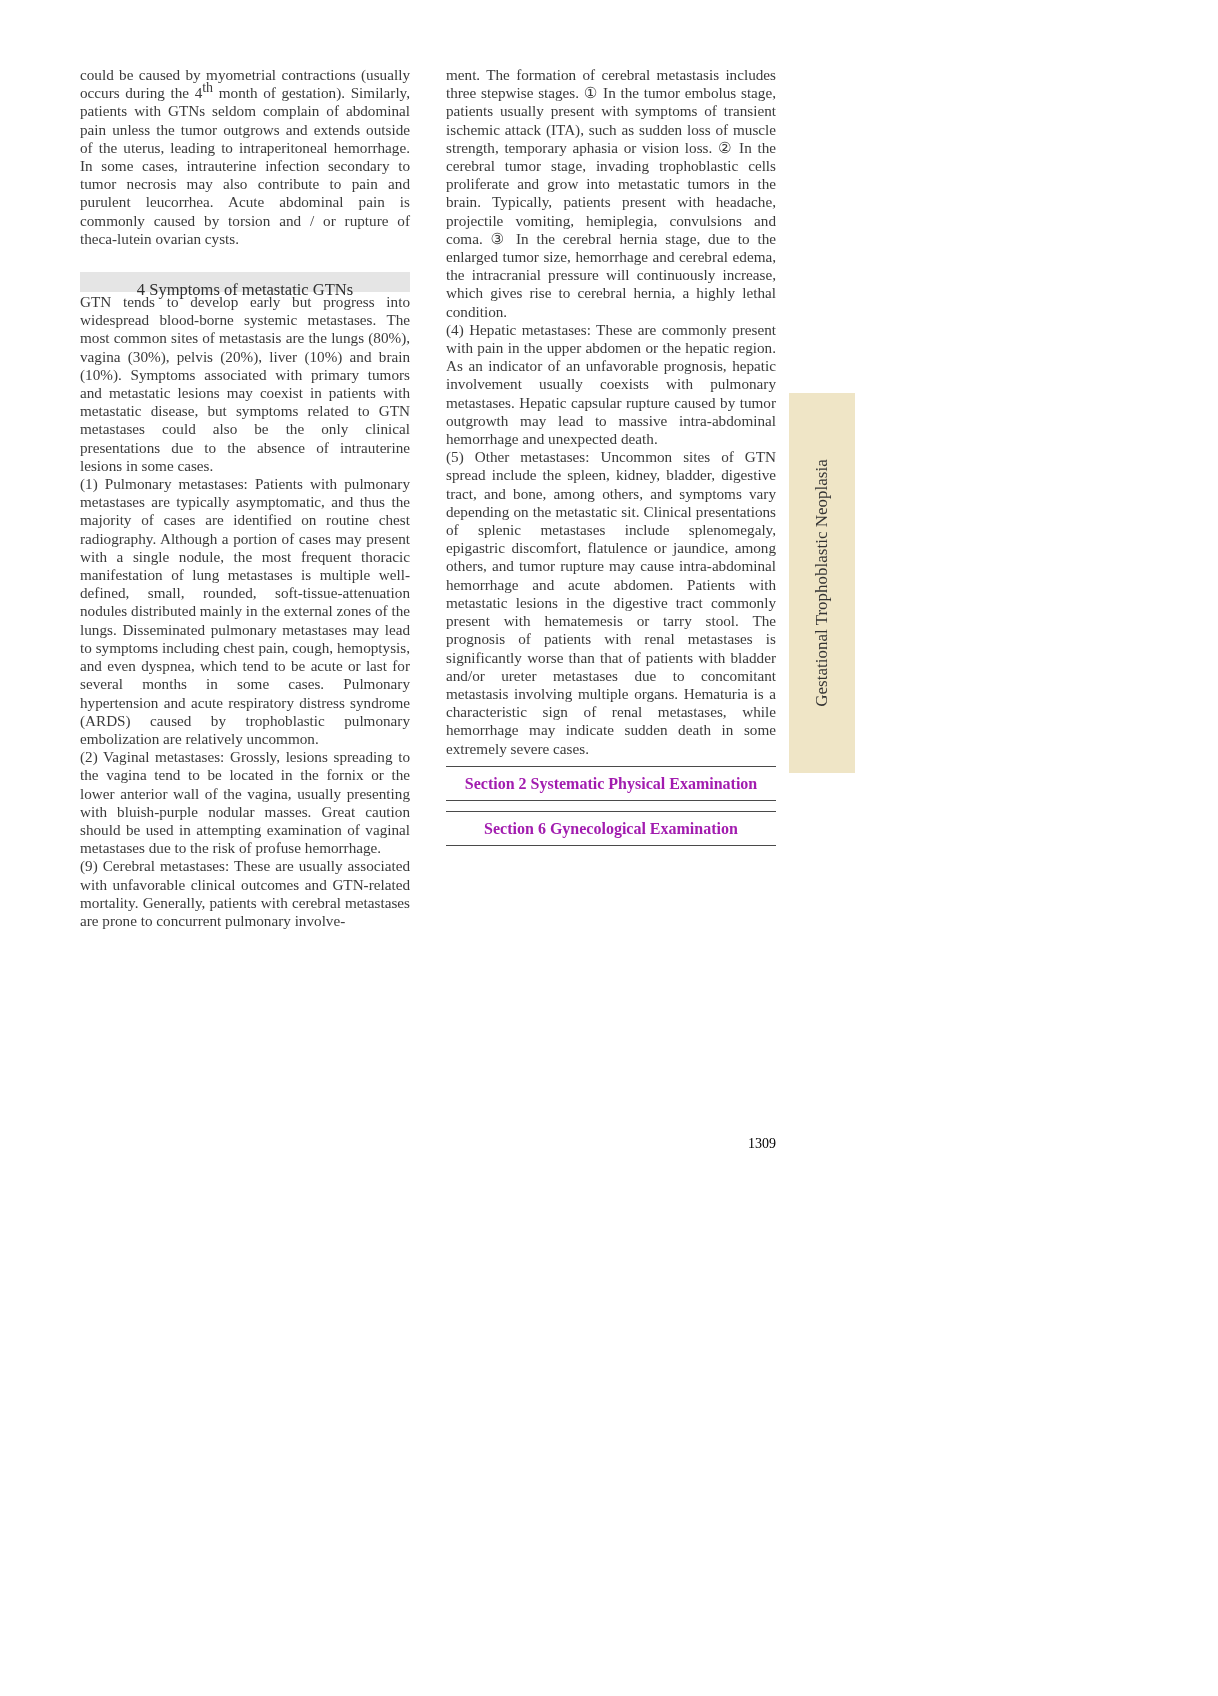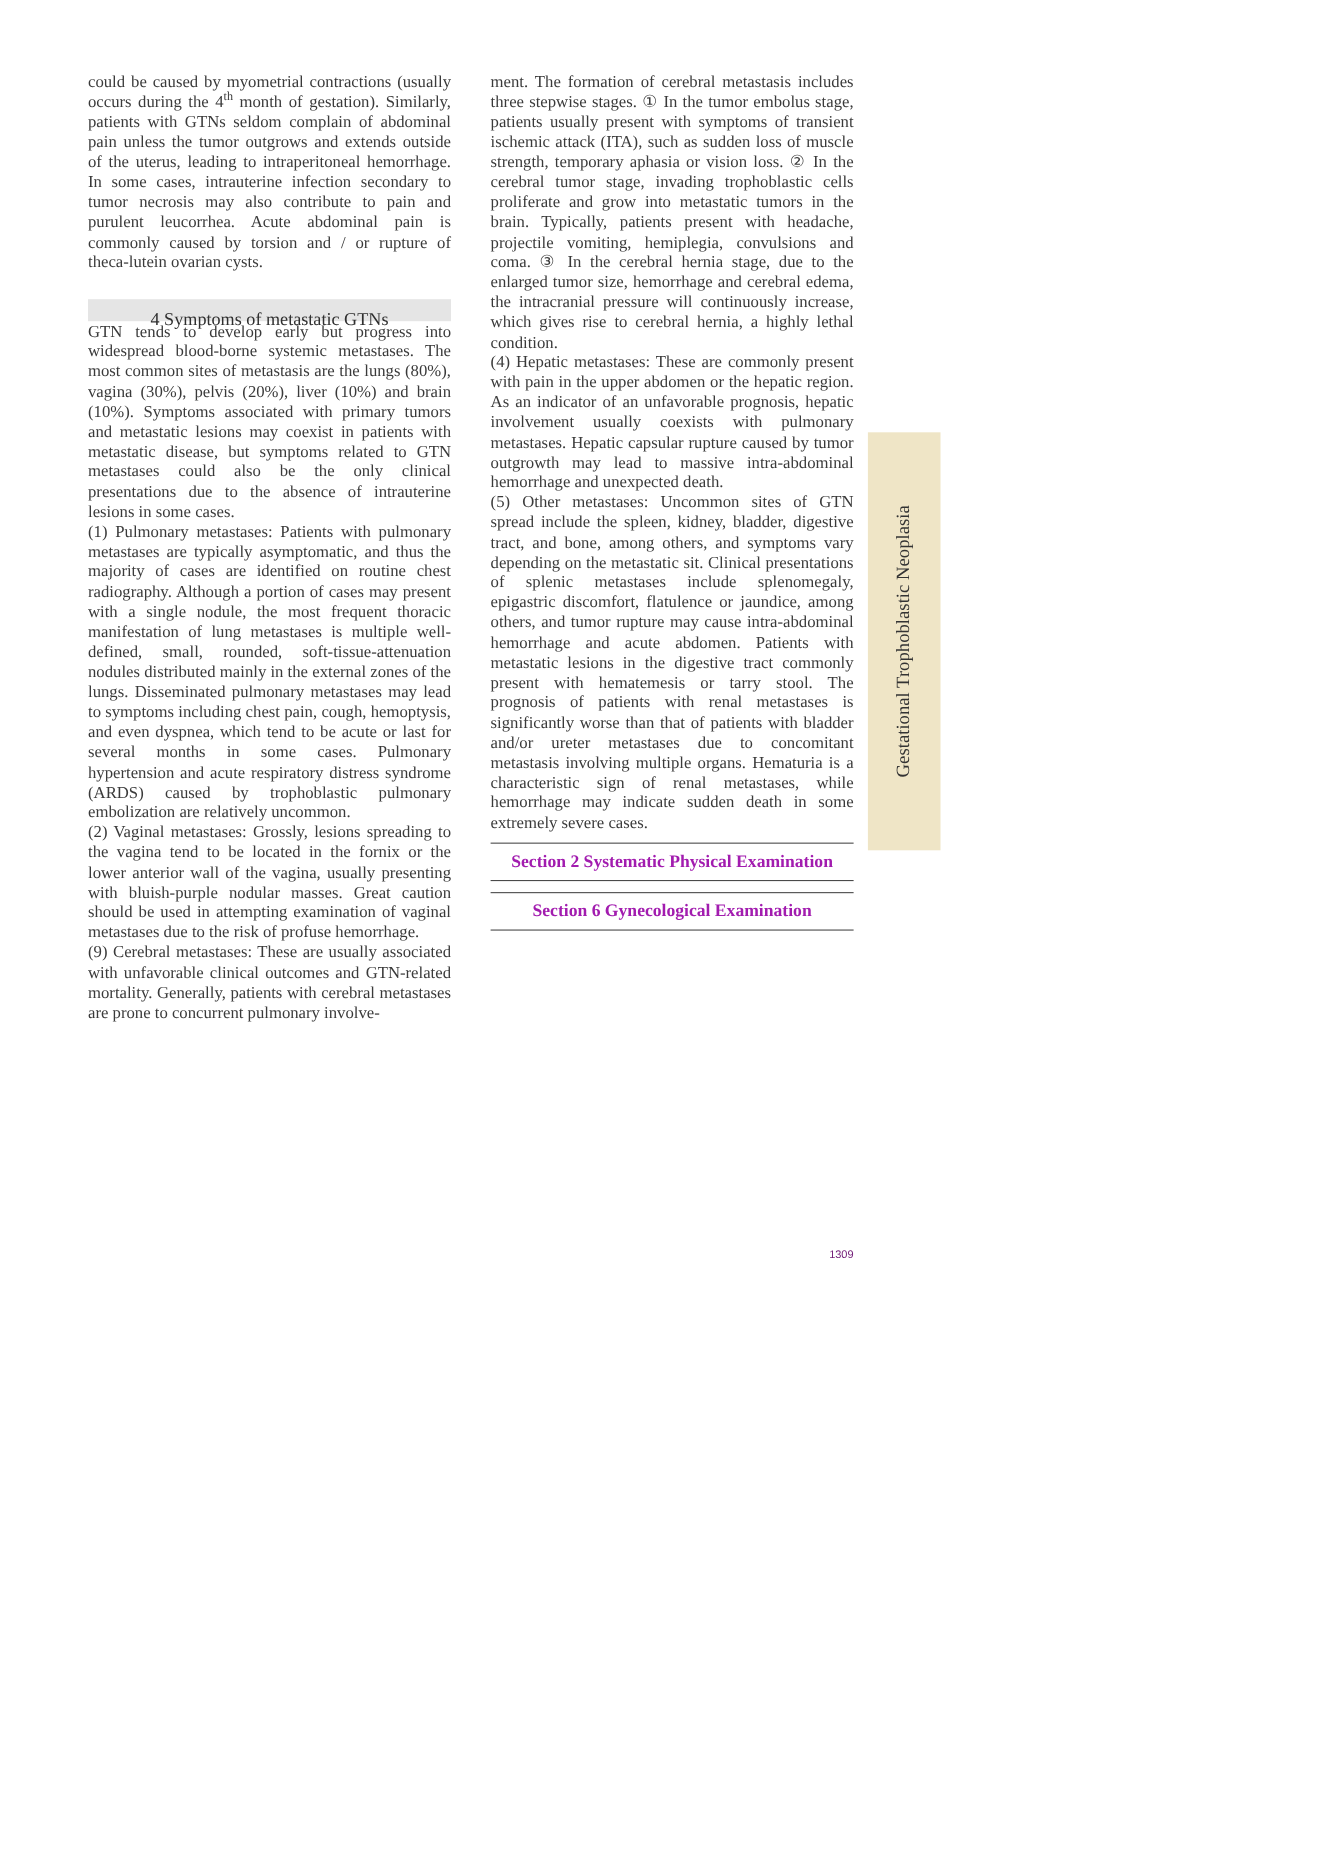--- a/index.html
+++ b/index.html
@@ -3,28 +3,28 @@
 <meta charset="utf-8">
 <style>
   html, body { margin: 0; padding: 0; background: #ffffff; }
   body { width: 1218px; height: 1696px; position: relative; overflow: hidden;
          font-family: "Liberation Serif", "DejaVu Serif", serif; color: #3a3a3a; }
   .col { position: absolute; top: 66px; width: 330px; font-size: 15.2px; line-height: 18.2px;
          text-align: justify; hyphens: none; }
   .col-left { left: 80px; }
   .col-right { left: 446px; }
   .col p { margin: 0; }
-  .sup { font-size: 11px; vertical-align: super; line-height: 0; }
+  .sup { font-size: 14px; vertical-align: super; line-height: 0; }
   .band-heading { background: #e5e5e5; text-align: center; font-size: 16.5px; color: #2f2f2f;
                   height: 20px; line-height: 36px; margin: 24px 0 1px 0; }
   .sec-heading { border-top: 1.5px solid #4a4a4a; border-bottom: 1.5px solid #4a4a4a;
                  text-align: center; font-weight: bold; font-size: 16px; color: #a21caf;
                  height: 33px; line-height: 33px; margin: 8px 0 10px 0; }
   .page-number { position: absolute; left: 700px; top: 1136px; width: 76px; text-align: right;
-                 font-family: Liberation Sans, sans-serif; font-size: 10px; color: #701a75; }
+                 font-family: Liberation Serif, serif; font-size: 14px; color: #000000; }
   .side-tab { position: absolute; left: 789px; top: 393px; width: 66px; height: 380px;
               background: #efe5c6; display: flex; align-items: center; justify-content: center; }
   .side-tab span { display: block; transform: rotate(-90deg); white-space: nowrap;
                    font-size: 17px; color: #333; }
 </style>
 </head>
 <body>
 
 <div class="col col-left">
   <p><span>could be caused by myometrial contractions (usually occurs during the 4</span><span class="sup">th</span><span> month of gestation). Similarly, patients with GTNs seldom complain of abdominal pain unless the tumor outgrows and extends outside of the uterus, leading to intraperitoneal hemorrhage. In some cases, intrauterine infection secondary to tumor necrosis may also contribute to pain and purulent leucorrhea. Acute abdominal pain is commonly caused by torsion and / or rupture of theca-lutein ovarian cysts.</span></p>

